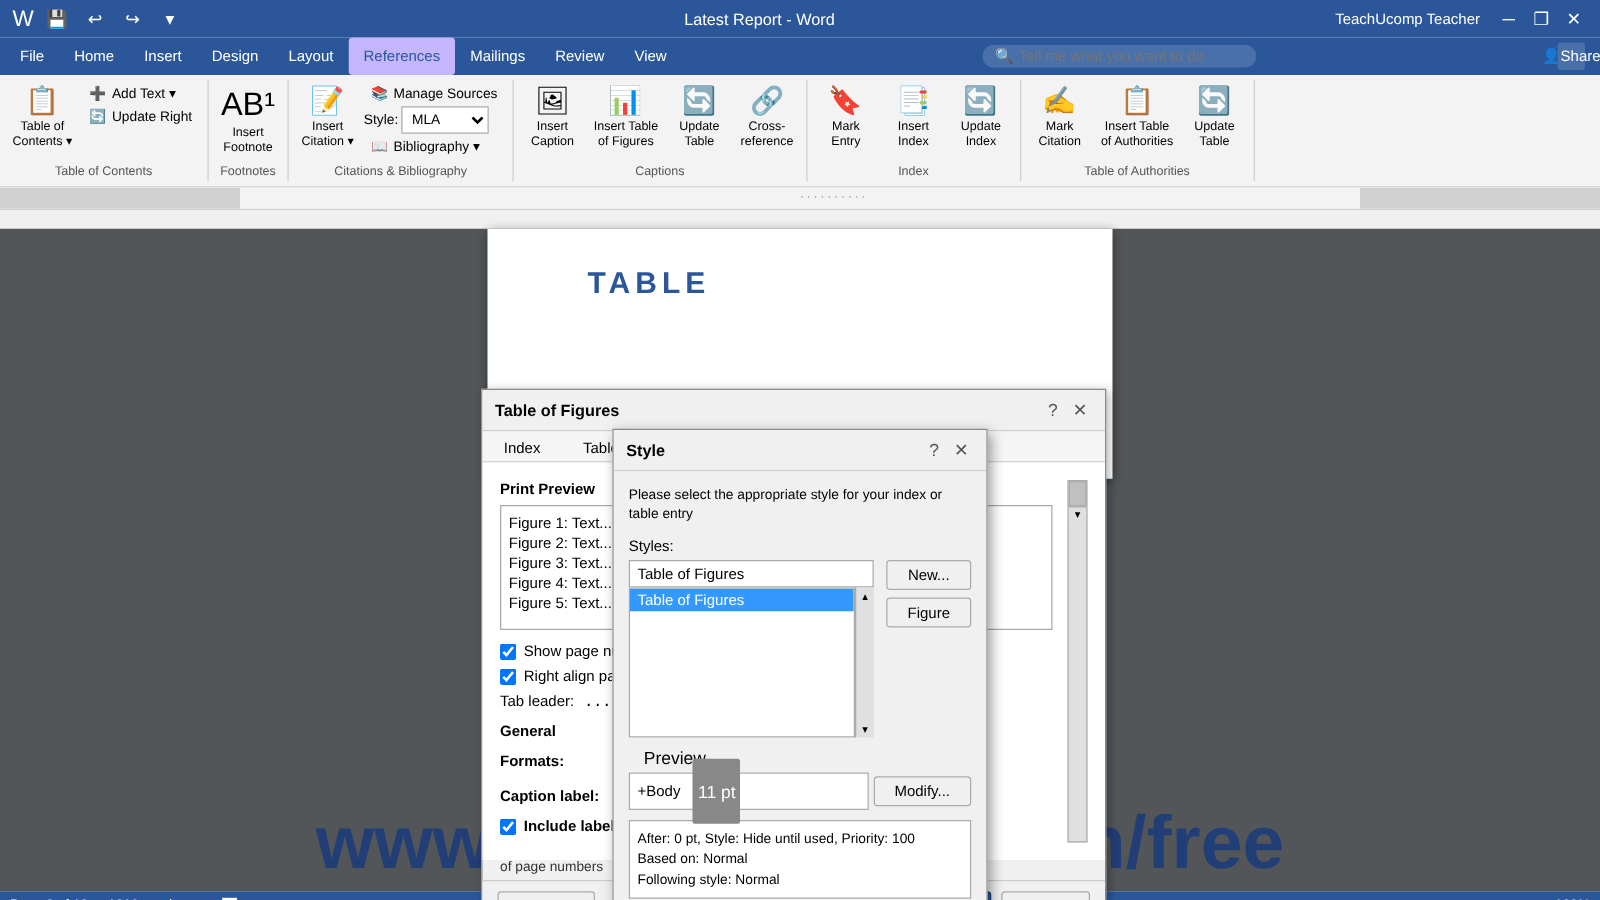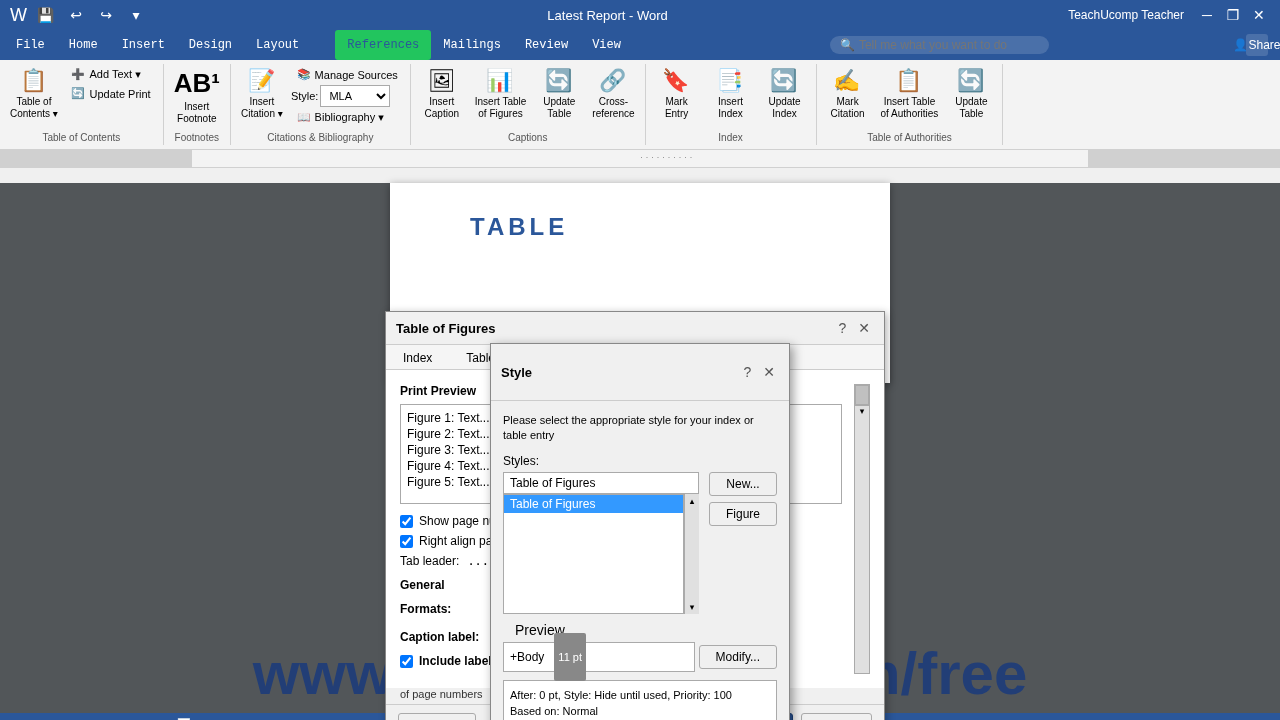--- a/index.html
+++ b/index.html
@@ -29,23 +29,22 @@
       padding: 0 4px;
     }
     .menu-item {
       padding: 0 12px;
       color: white;
       display: flex;
       align-items: center;
       cursor: pointer;
       font-size: 12px;
       border-radius: 3px;
-      font-family: Liberation Mono, monospace;
-    }
-    .menu-item.active { background: #22c55e; color: #2b579a; margin-left: 24px; }
+    }
+    .menu-item.active { background: #c4b5fd; color: #2b579a; }
 
     
     .ribbon {
       height: 90px;
       background: #f3f3f3;
       border-bottom: 1px solid #d0d0d0;
       display: flex;
       align-items: stretch;
       padding: 4px 0;
     }
@@ -230,21 +229,21 @@
       top: 160px;
       left: 490px;
       width: 300px;
       background: #f0f0f0;
       border: 1px solid #888;
       box-shadow: 3px 3px 10px rgba(0,0,0,0.4);
       z-index: 30;
     }
     .style-dialog-title {
       background: #f0f0f0;
-      padding: 18px 10px;
+      padding: 6px 10px;
       display: flex;
       align-items: center;
       justify-content: space-between;
       font-size: 13px;
       font-weight: 600;
       border-bottom: 1px solid #ccc;
     }
     .style-dialog-body {
       padding: 12px;
       background: #f0f0f0;
@@ -296,21 +295,21 @@
       height: 30px;
       display: flex;
       align-items: center;
       padding: 0 6px;
       gap: 10px;
       font-size: 12px;
     }
     .preview-pt-badge {
       background: #888;
       color: white;
-      font-size: 11px;
+      font-size: 14px;
       padding: 18px 4px;
       border-radius: 2px;
     }
     .space-info { font-size: 11px; line-height: 1.5; border: 1px solid #aaa; background: white; padding: 6px; margin-bottom: 8px; }
 
     
     .ruler-container {
       height: 18px;
       background: #f3f3f3;
       border-bottom: 1px solid #d0d0d0;
@@ -380,31 +379,31 @@
         <span class="btn-icon">📋</span>
         <span class="btn-label">Table of<br>Contents ▾</span>
       </div>
       <div class="ribbon-cols">
         <div class="ribbon-btn-small">
           <span>➕</span>
           <span>Add Text ▾</span>
         </div>
         <div class="ribbon-btn-small">
           <span>🔄</span>
-          <span>Update Print</span>
+          <span>Update Right</span>
         </div>
       </div>
     </div>
     <div class="ribbon-group-label">Table of Contents</div>
   </div>
 
   <div class="ribbon-group">
     <div class="ribbon-group-inner">
       <div class="ribbon-btn">
-        <span class="btn-icon" style="font-size:26px; font-weight:bold;">AB¹</span>
+        <span class="btn-icon" style="font-size:26px; font-weight:normal;">AB¹</span>
         <span class="btn-label">Insert<br>Footnote</span>
       </div>
     </div>
     <div class="ribbon-group-label">Footnotes</div>
   </div>
 
   <div class="ribbon-group">
     <div class="ribbon-group-inner">
       <div class="ribbon-btn">
         <span class="btn-icon">📝</span>

